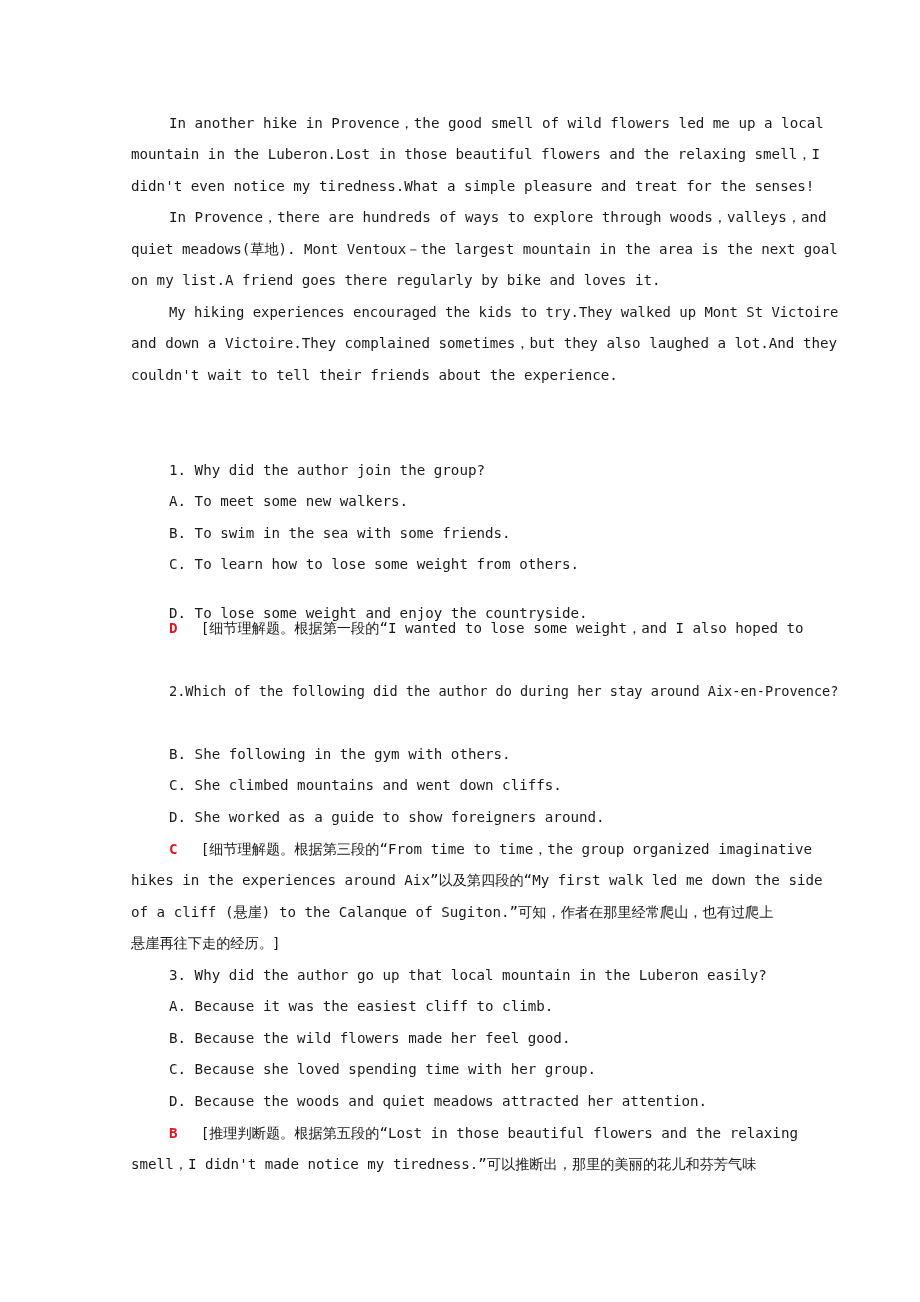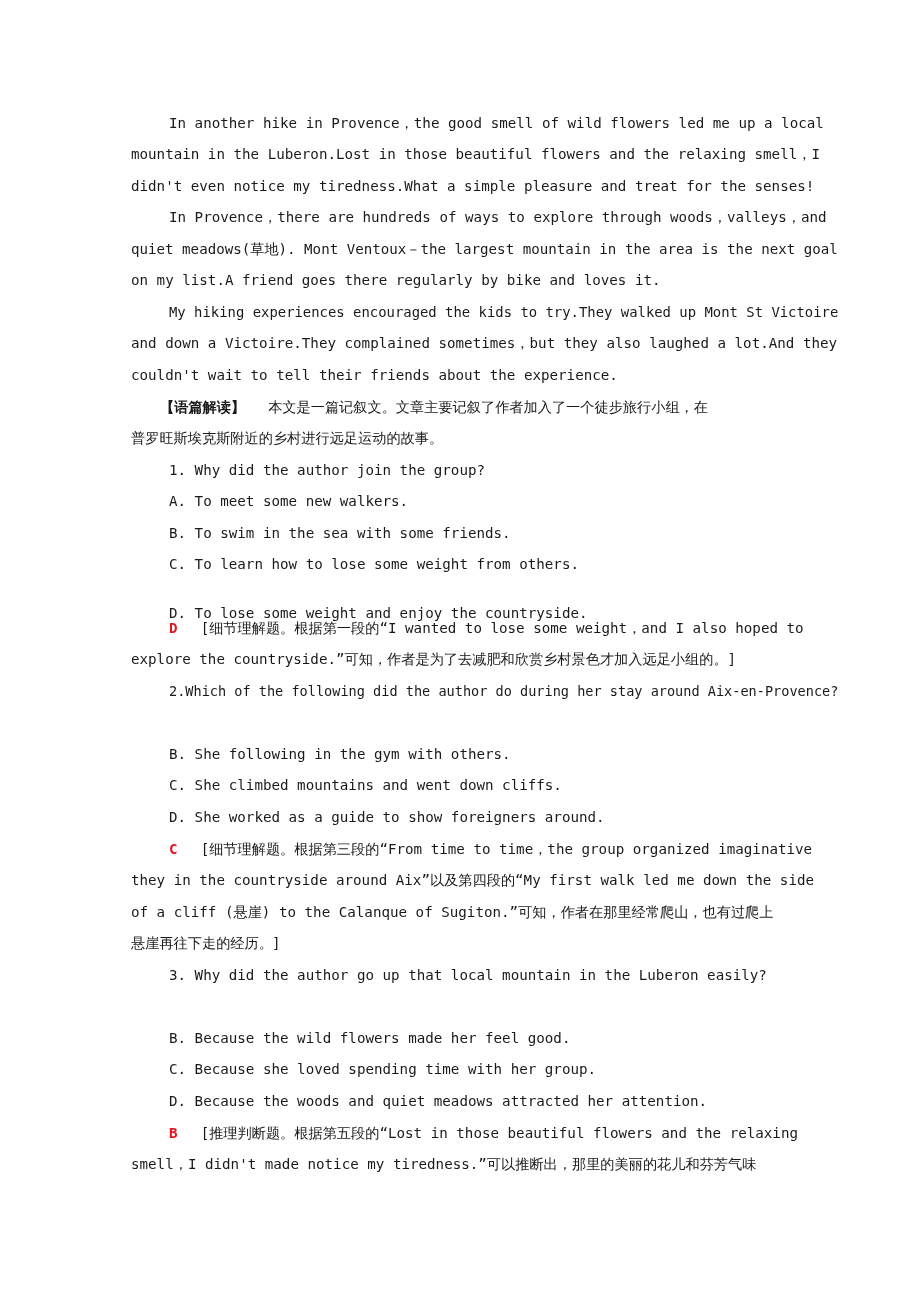--- a/index.html
+++ b/index.html
@@ -30,53 +30,47 @@
   <div class="line noind" style="top:176px">didn't even notice my tiredness.What a simple pleasure and treat for the senses!</div>
 
   <div class="line ind" style="top:207px">In Provence，there are hundreds of ways to explore through woods，valleys，and</div>
   <div class="line noind" style="top: 239px; transform: scaleX(0.9972);">quiet meadows(草地). Mont Ventoux－the largest mountain in the area is the next goal</div>
   <div class="line noind" style="top:270px">on my list.A friend goes there regularly by bike and loves it.</div>
 
   <div class="line ind" style="top: 302px; transform: scaleX(0.9795);">My hiking experiences encouraged the kids to try.They walked up Mont St Victoire</div>
   <div class="line noind" style="top:333px">and down a Victoire.They complained sometimes，but they also laughed a lot.And they</div>
   <div class="line noind" style="top:365px">couldn't wait to tell their friends about the experience.</div>
 
-  <div class="line cjk" style="top:397px; left:160px">
-    <span class="bold">【语篇解读】</span>
-    <span style="display:inline-block;width:14px"></span>
-    <span>本文是一篇记叙文。文章主要记叙了作者加入了一个徒步旅行小组，在</span>
-  </div>
-  <div class="line noind cjk" style="top:428px">普罗旺斯埃克斯附近的乡村进行远足运动的故事。</div>
 
   <div class="line ind" style="top:460px">1. Why did the author join the group?</div>
   <div class="line ind" style="top:491px">A. To meet some new walkers.</div>
   <div class="line ind" style="top:523px">B. To swim in the sea with some friends.</div>
   <div class="line ind" style="top:554px">C. To learn how to lose some weight from others.</div>
   <div class="line ind" style="top:603px">D. To lose some weight and enjoy the countryside.</div>
   <div class="line ind" style="top:618px">
     <span class="red">D</span>
     <span style="display:inline-block;width:6px"></span>
     <span>[细节理解题。根据第一段的“I wanted to lose some weight，and I also hoped to</span>
   </div>
-  <div class="line noind" style="top:649px">explore the countryside.”可知，作者是为了去减肥和欣赏乡村景色才加入远足小组的。]</div>
 
   <div class="line ind" style="top: 681px; transform: scaleX(0.9557);">2.Which of the following did the author do during her stay around Aix-en-Provence?</div>
   <div class="line ind" style="top:744px">B. She following in the gym with others.</div>
   <div class="line ind" style="top:775px">C. She climbed mountains and went down cliffs.</div>
   <div class="line ind" style="top:807px">D. She worked as a guide to show foreigners around.</div>
   <div class="line ind" style="top:839px">
     <span class="red">C</span>
     <span style="display:inline-block;width:6px"></span>
     <span>[细节理解题。根据第三段的“From time to time，the group organized imaginative</span>
   </div>
-  <div class="line noind" style="top:870px">they in the countryside around Aix”以及第四段的“My first walk led me down the side</div>
+  <div class="line noind" style="top:870px">hikes in the experiences around Aix”以及第四段的“My first walk led me down the side</div>
   <div class="line noind" style="top:902px">of a cliff (悬崖)  to the Calanque of Sugiton.”可知，作者在那里经常爬山，也有过爬上</div>
   <div class="line noind cjk" style="top:933px">悬崖再往下走的经历。]</div>
 
   <div class="line ind" style="top:965px">3. Why did the author go up that local mountain in the Luberon easily?</div>
+  <div class="line ind" style="top:996px">A. Because it was the easiest cliff to climb.</div>
   <div class="line ind" style="top:1028px">B. Because the wild flowers made her feel good.</div>
   <div class="line ind" style="top:1059px">C. Because she loved spending time with her group.</div>
   <div class="line ind" style="top:1091px">D. Because the woods and quiet meadows attracted her attention.</div>
   <div class="line ind" style="top:1123px">
     <span class="red">B</span>
     <span style="display:inline-block;width:6px"></span>
     <span>[推理判断题。根据第五段的“Lost in those beautiful flowers and the relaxing</span>
   </div>
   <div class="line noind" style="top:1154px">smell，I didn't made notice my tiredness.”可以推断出，那里的美丽的花儿和芬芳气味</div>
 

